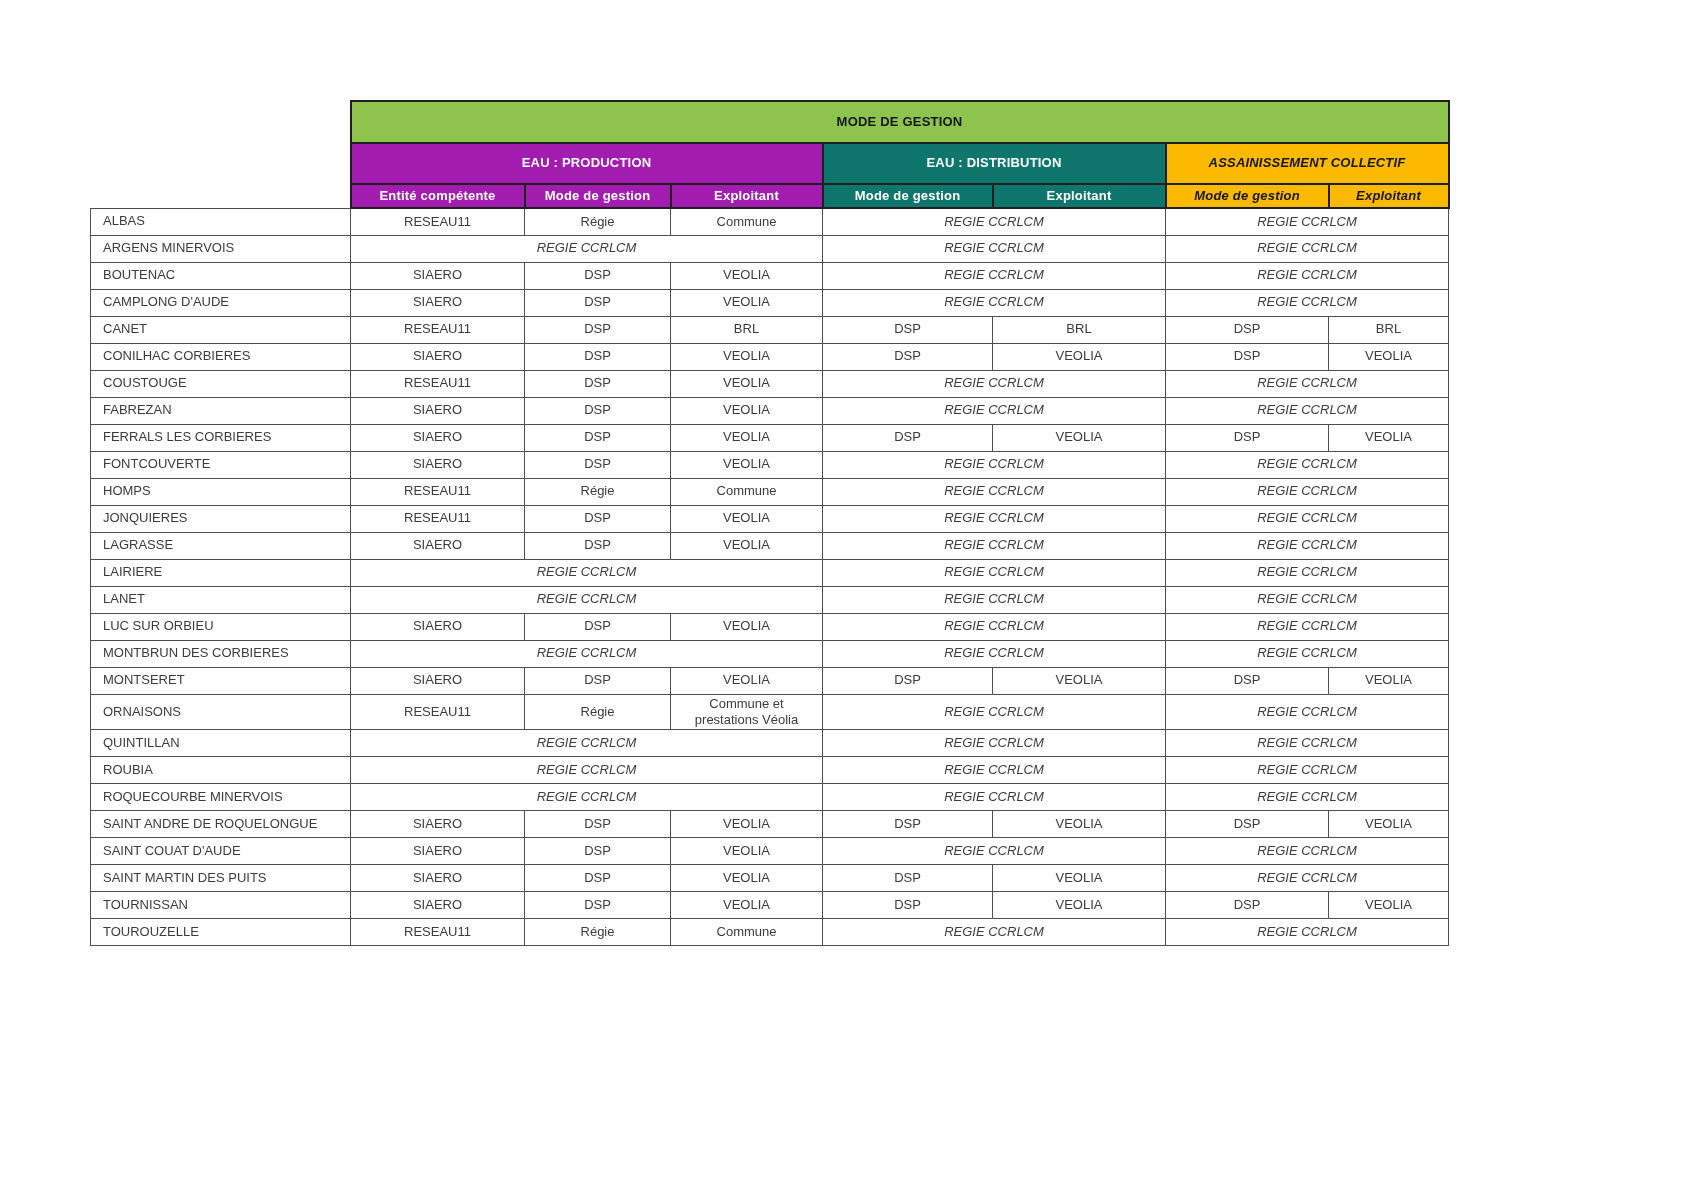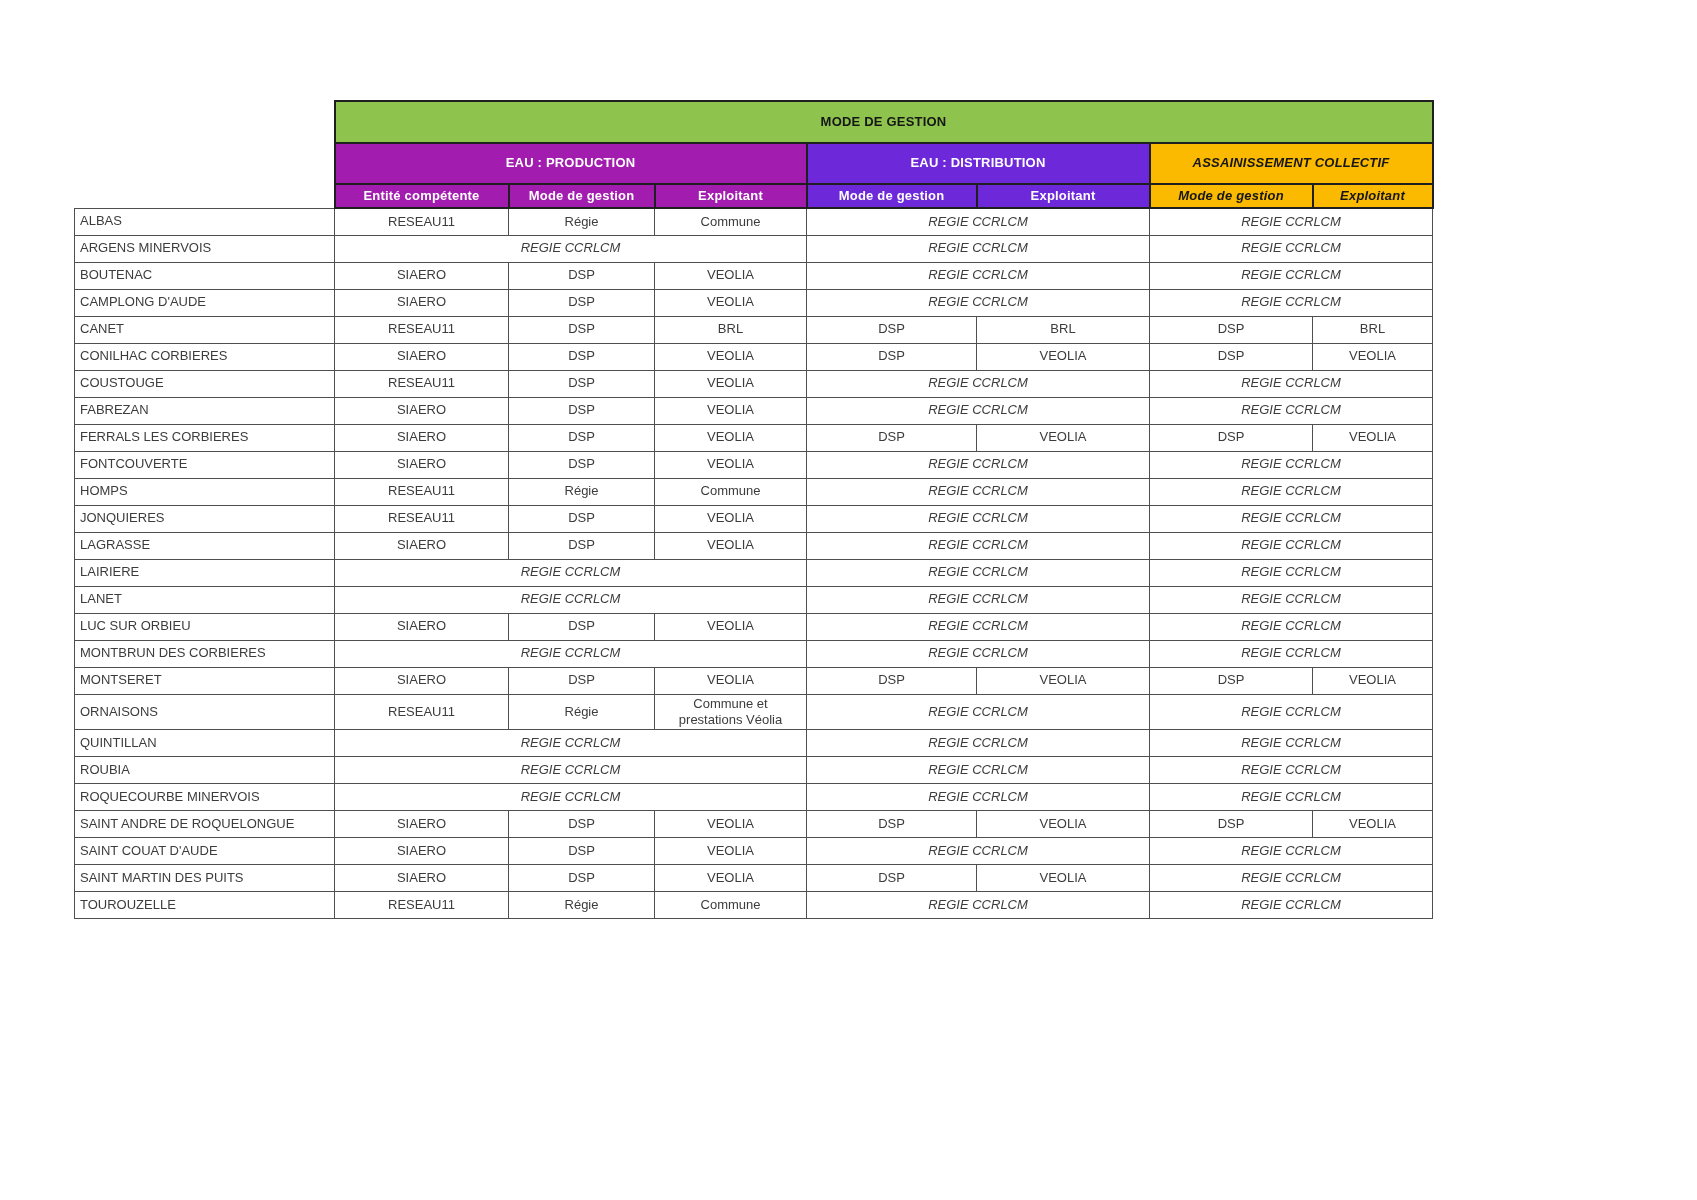--- a/index.html
+++ b/index.html
@@ -4,21 +4,21 @@
 <style>
   * { box-sizing: border-box; }
   html, body {
     margin: 0; padding: 0;
     width: 1697px; height: 1200px;
     background: #ffffff;
     font-family: "Liberation Sans", sans-serif;
   }
   .sheet {
     position: absolute;
-    left: 74px;
+    left: 90px;
     top: 100px;
   }
   table.gestion {
     border-collapse: collapse;
     table-layout: fixed;
     width: 1358px;
   }
   td, th {
     border: 1px solid #4f4f4f;
     padding: 1px 6px;
@@ -33,30 +33,30 @@
     font-weight: bold;
     border: 2px solid #1f1f1f;
     letter-spacing: 0.2px;
   }
   thead tr.band-title   { height: 42px; }
   thead tr.band-section { height: 41px; }
   thead tr.band-cols    { height: 24px; }
   tbody tr { height: 27px; }
   th.green { background: #8ec44d; color: #161616; }
   th.cyan  { background: #a21caf; color: #ffffff; }
-  th.blue  { background: #6d28d9; color: #ffffff; }
+  th.blue  { background: #0f766e; color: #ffffff; }
   th.gold  { background: #fbba00; color: #161616; font-style: italic; }
   .blank {
     border: none !important;
     background: #ffffff;
   }
   td.commune {
     text-align: left;
     text-transform: uppercase;
-    padding-left: 5px;
+    padding-left: 12px;
   }
   td.merged { text-align: center; font-style: italic; }
 </style>
 </head>
 <body>
 
 <div class="sheet">
   <table class="gestion">
     <colgroup>
       <col style="width:260px">
@@ -282,20 +282,30 @@
         <tr>
           <td class="commune">SAINT MARTIN DES PUITS</td>
           <td>SIAERO</td>
           <td>DSP</td>
           <td>VEOLIA</td>
           <td>DSP</td>
           <td>VEOLIA</td>
           <td class="merged" colspan="2">REGIE CCRLCM</td>
         </tr>
         <tr>
+          <td class="commune">TOURNISSAN</td>
+          <td>SIAERO</td>
+          <td>DSP</td>
+          <td>VEOLIA</td>
+          <td>DSP</td>
+          <td>VEOLIA</td>
+          <td>DSP</td>
+          <td>VEOLIA</td>
+        </tr>
+        <tr>
           <td class="commune">TOUROUZELLE</td>
           <td>RESEAU11</td>
           <td>Régie</td>
           <td>Commune</td>
           <td class="merged" colspan="2">REGIE CCRLCM</td>
           <td class="merged" colspan="2">REGIE CCRLCM</td>
         </tr>
       </tbody>
   </table>
 </div>

